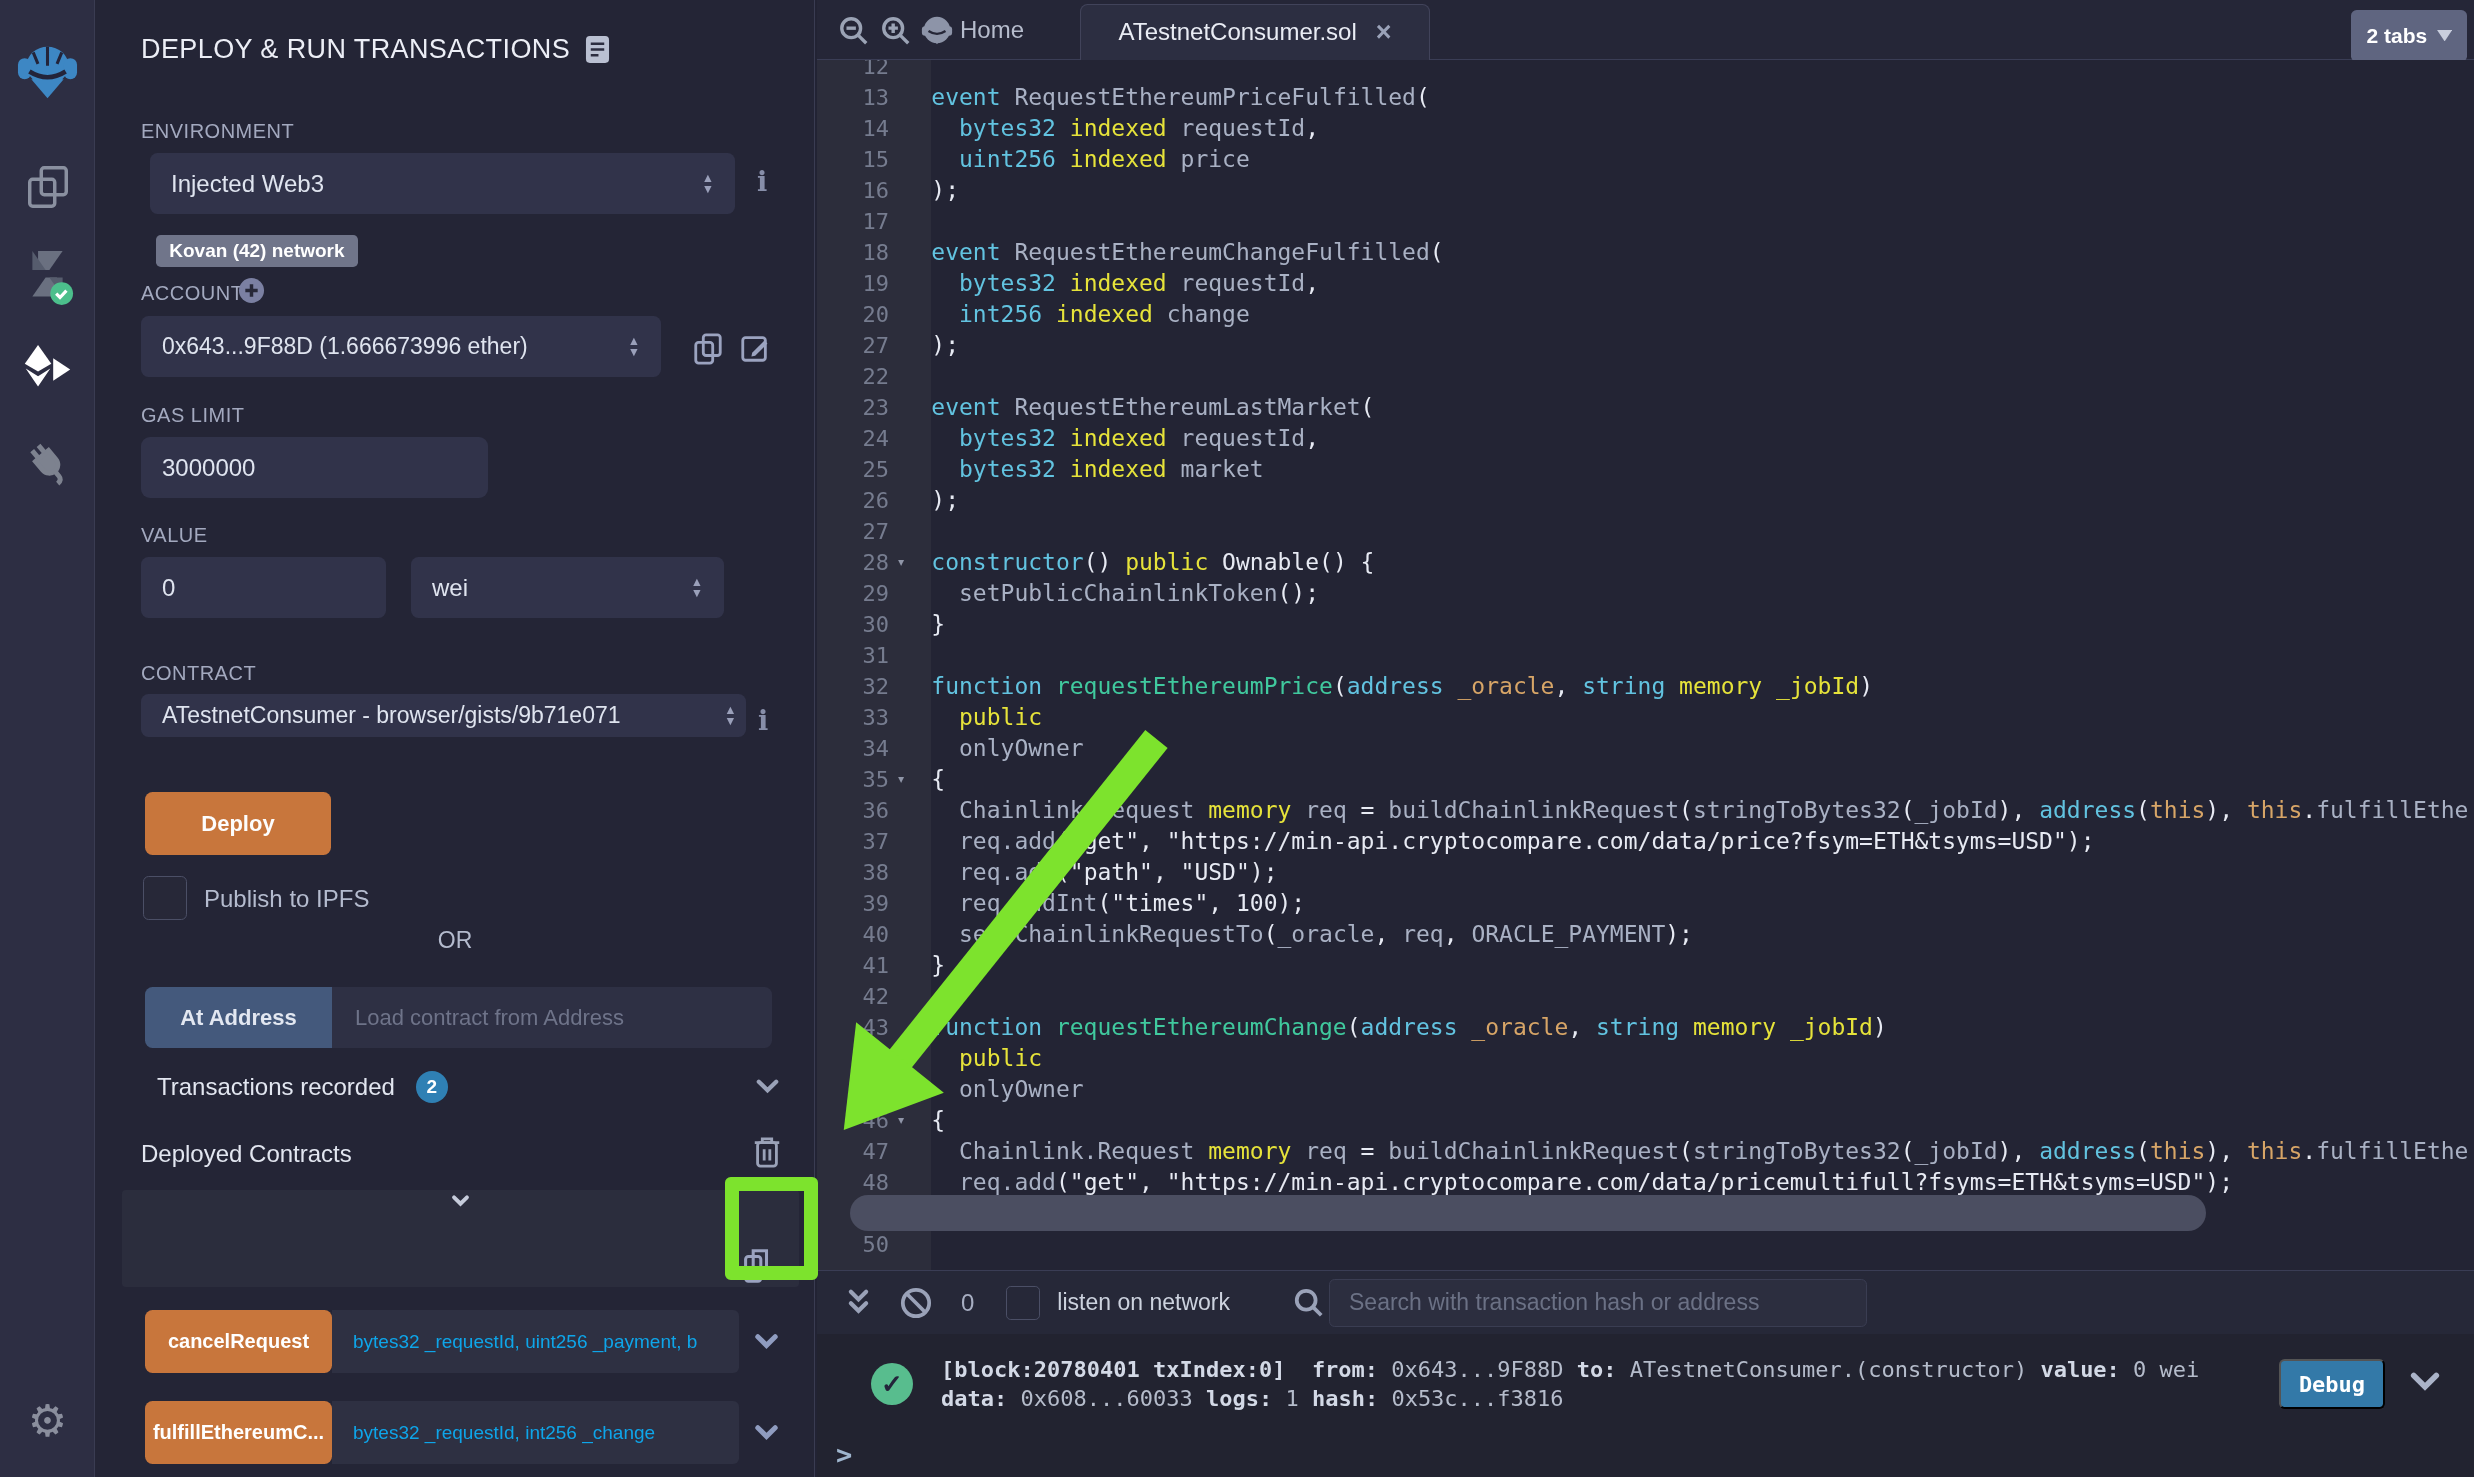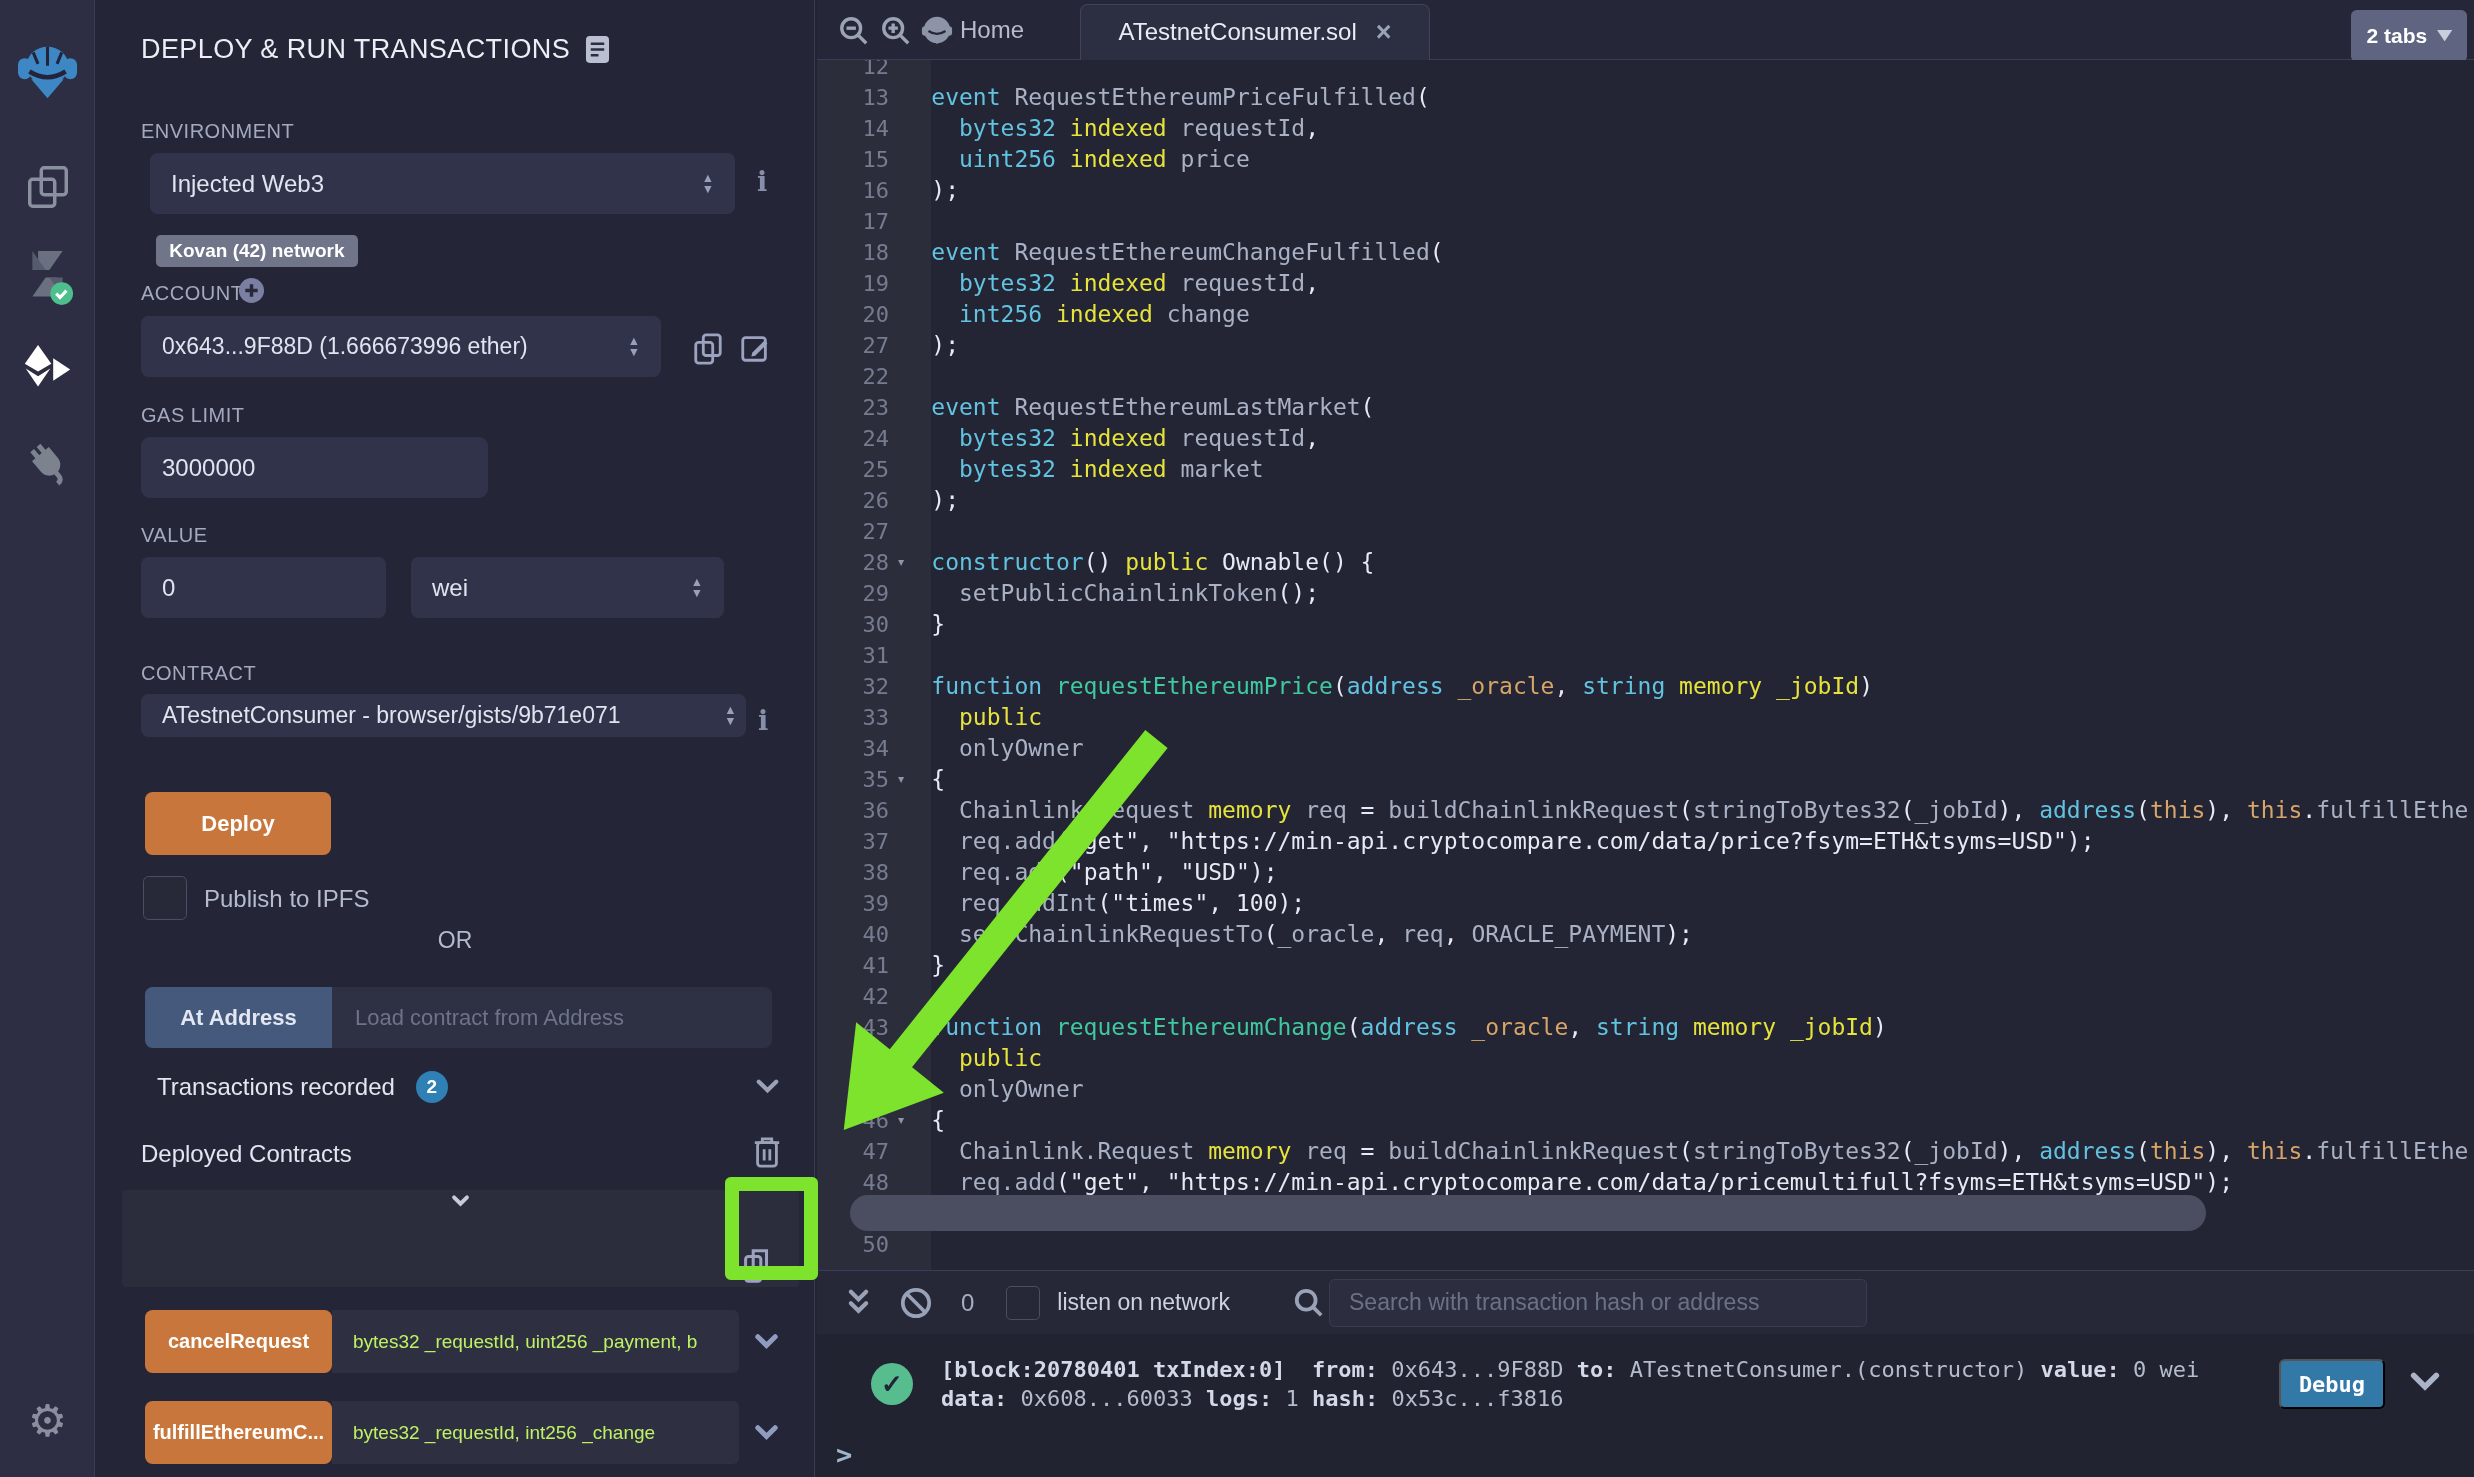--- a/index.html
+++ b/index.html
@@ -26,21 +26,21 @@
   .joined .jbtn{background:#44597c;color:#e2e7f1;font-size:22px;font-weight:600;display:flex;align-items:center;justify-content:center;width:187px;}
   .joined .jinput{background:#2e3044;color:#6e7389;font-size:22px;display:flex;align-items:center;padding:0 23px;flex:1;white-space:nowrap;overflow:hidden;}
   .count-badge{width:32px;height:32px;border-radius:50%;background:#2f80b4;color:#fff;font-size:19px;font-weight:700;
                display:flex;align-items:center;justify-content:center;}
   .chev{color:#9aa2b8;}
   .card-head{background:#2b2d3d;border-radius:3.8px;display:flex;align-items:center;padding:0 23px;gap:17px;flex-direction:column;}
   .card-title{font-size:19px;color:#c6ccdb;letter-spacing:0.3px;white-space:nowrap;overflow:hidden;flex:1;}
   .fn-row{position:absolute;display:flex;align-items:center;}
   .fn-btn{width:187px;height:63px;background:#c8763c;border-radius:7.6px;color:#fff;font-size:20px;font-weight:600;
           display:flex;align-items:center;justify-content:center;white-space:nowrap;overflow:hidden;padding:0 9.5px;}
-  .fn-input{width:407px;height:63px;background:#2e3042;border-radius:0 5.7px 5.7px 0;color:#bef264;font-size:19px;
+  .fn-input{width:407px;height:63px;background:#2e3042;border-radius:0 5.7px 5.7px 0;color:#0ea5e9;font-size:19px;
             display:flex;align-items:center;padding:0 21px;white-space:nowrap;overflow:hidden;}
   
   .main{position:absolute;left:817px;top:0;width:1658px;height:1478px;}
   .tabbar{position:absolute;left:0;top:0;width:100%;height:60px;background:#252637;border-bottom:1px solid #3a3d55;}
   .tabbar .titem{position:absolute;display:flex;align-items:center;}
   .tab-home{left:143px;top:0;height:60px;color:#b6bccc;font-size:24px;}
   .tab-active{left:263px;top:3.8px;height:56px;width:350px;background:#2c2e41;border:1px solid #41435a;border-bottom:none;
               border-radius:7.6px 7.6px 0 0;color:#e9ecf4;font-size:24px;display:flex;align-items:center;justify-content:center;gap:19px;}
   .tabs-btn{position:absolute;right:7.6px;top:9.5px;height:52px;padding:0 15.3px;background:#5f6580;border-radius:5.7px;
             color:#fff;font-size:21px;font-weight:700;display:flex;align-items:center;gap:9.5px;}

